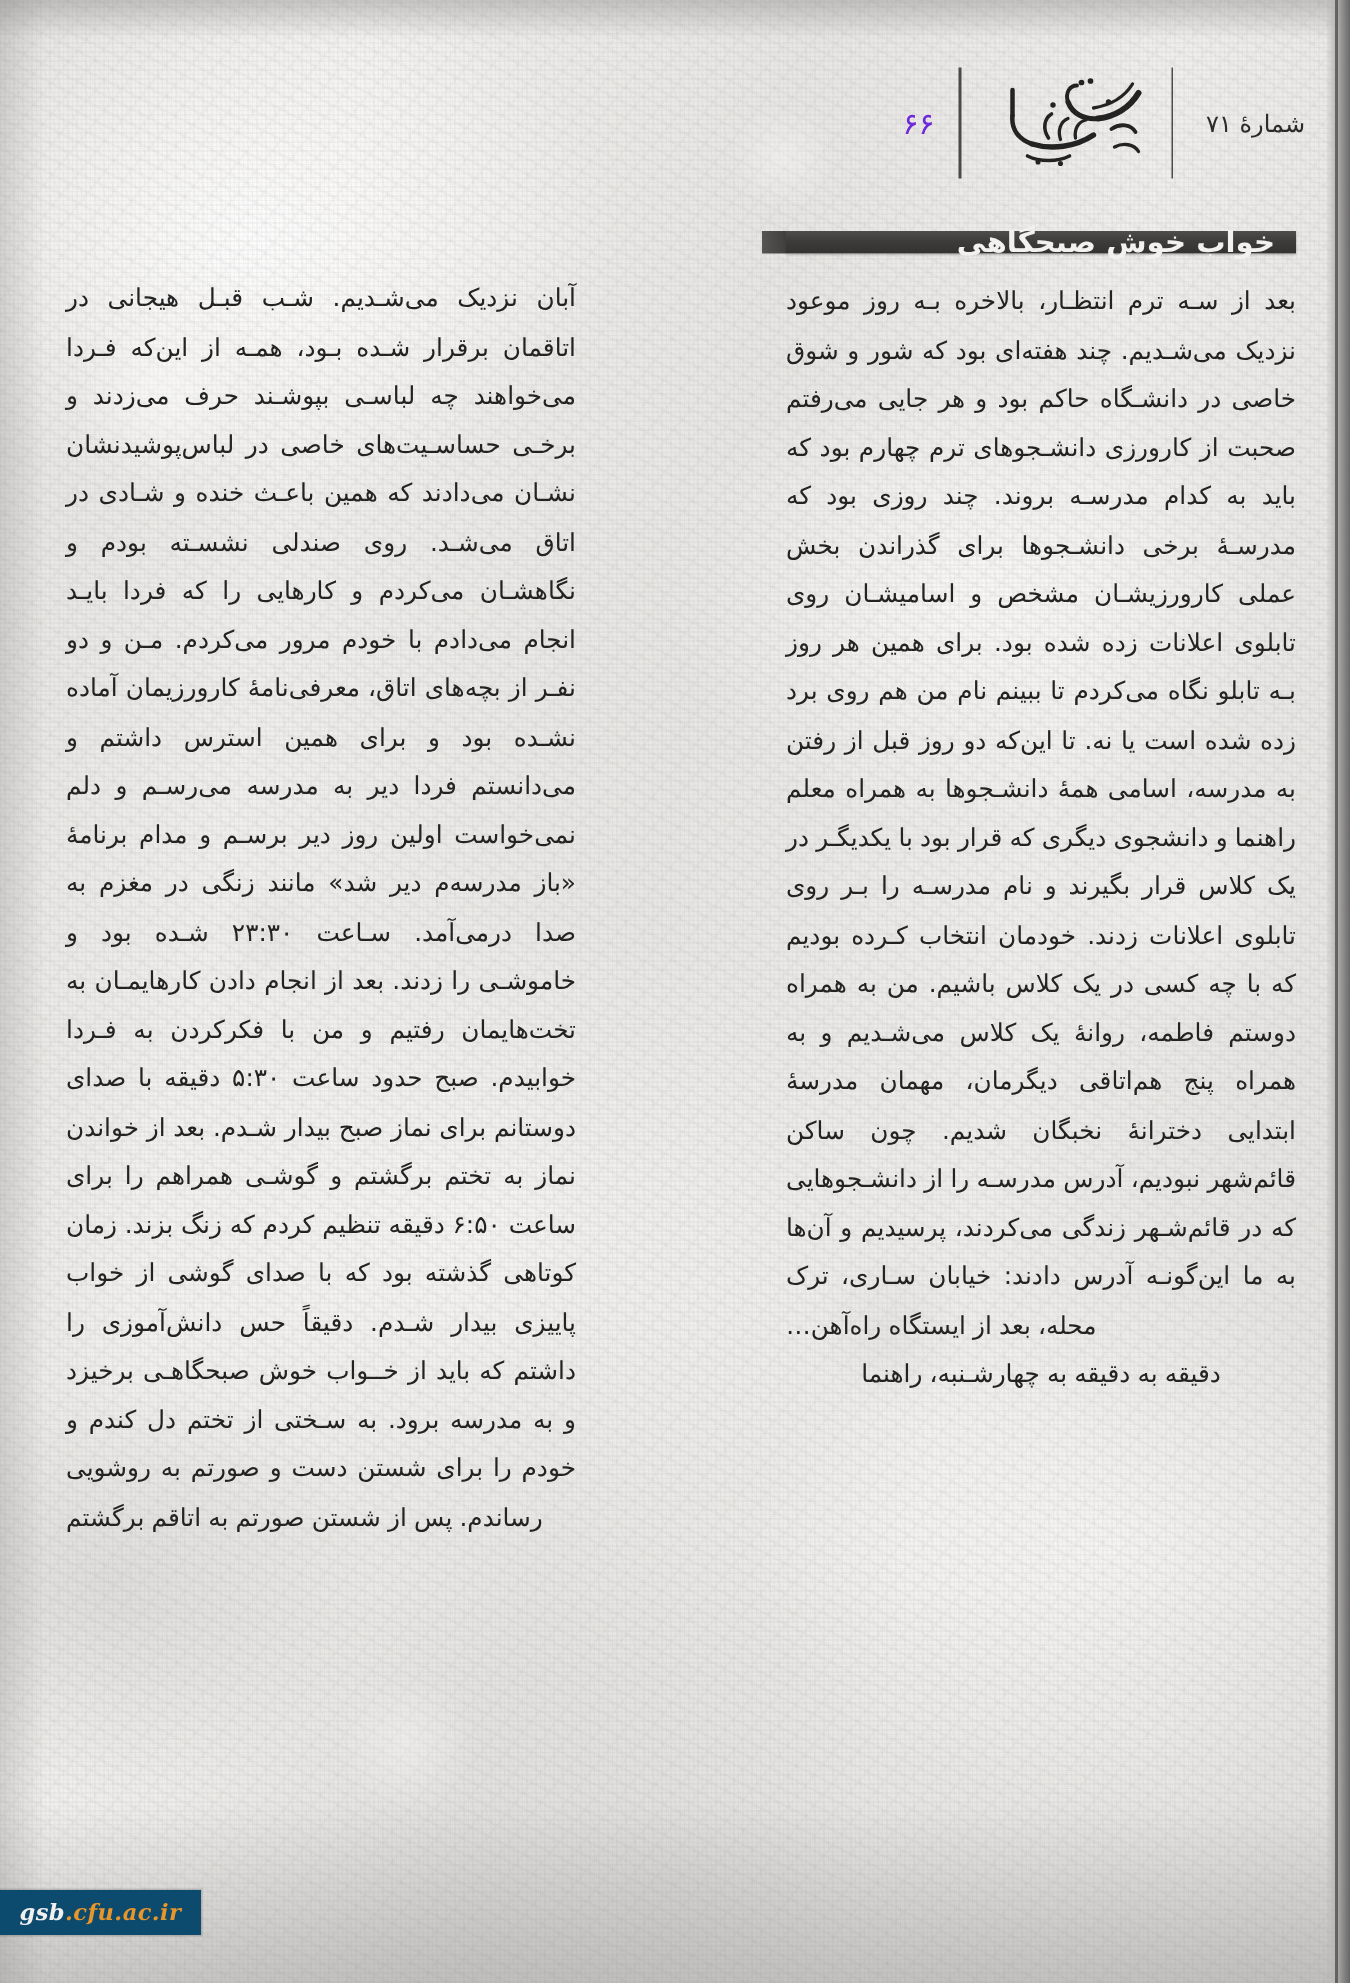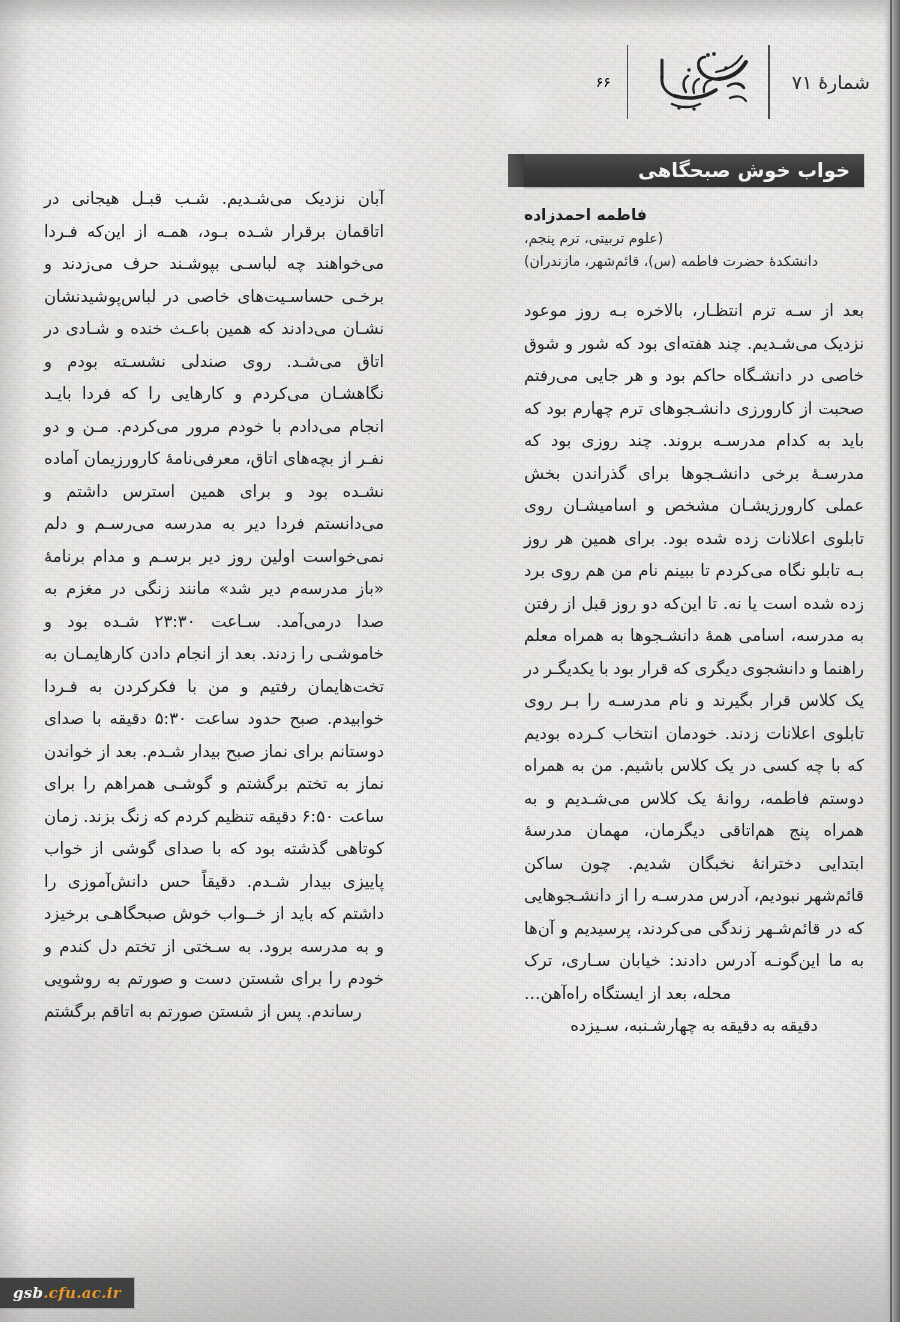--- a/index.html
+++ b/index.html
@@ -101,21 +101,21 @@
     position: absolute;
     top: 42px;
     right: 30px;
     display: flex;
     flex-direction: row;
     align-items: center;
     height: 80px;
     z-index: 5;
   }
   .runhead-issue {
-    font-size: 19px;
+    font-size: 16px;
     color: #2b2b2b;
     letter-spacing: 0px;
     padding-left: 10px;
     white-space: nowrap;
     font-family: "DejaVu Sans", "Liberation Sans", sans-serif;
   }
   .runhead-rule {
     width: 1.5px;
     height: 74px;
     background: #4a4a4a;
@@ -124,22 +124,22 @@
   .runhead-logo {
     position: relative;
     width: 116px;
     height: 76px;
     display: flex;
     align-items: center;
     justify-content: center;
   }
   .runhead-logo svg { display: block; }
   .runhead-pageno {
-    font-size: 14px;
-    color: #000000;
+    font-size: 20px;
+    color: #6d28d9;
     padding-right: 4px;
     padding-left: 10px;
   }
 
   
   .columns {
     position: absolute;
     top: 136px;
     right: 36px;
     left: 36px;
@@ -164,21 +164,21 @@
     margin: 0;
   }
   .para.tail-center { text-align-last: center; }
   .para.tail-left   { text-align-last: left; }
 
   
   .title-bar {
     position: relative;
     margin-top: 18px;
     margin-bottom: 16px;
-    height: 33px;
+    height: 15px;
     background: linear-gradient(to bottom, #4f4d4c 0%, #3e3c3b 45%, #343231 100%);
     display: flex;
     align-items: center;
     justify-content: flex-start;
     padding-right: 14px;
     box-shadow: 0 1px 2px rgba(0,0,0,0.28);
   }
   .title-bar-text {
     color: #f3f1ef;
     font-size: 19.5px;
@@ -213,22 +213,22 @@
   .byline-affil {
     font-size: 14px;
     color: #2a2a2a;
     line-height: 23px;
   }
 
   
   .watermark {
     position: absolute;
     left: 0;
-    bottom: 14px;
-    background: #404040;
+    bottom: 32px;
+    background: #0c4a6e;
     padding: 5px 13px 6px 13px;
     z-index: 9;
     box-shadow: 0 0 0 1px rgba(0,0,0,0.15);
   }
   .watermark-text {
     font-family: "DejaVu Serif", "Liberation Serif", serif;
     font-style: italic;
     font-weight: bold;
     font-size: 15px;
     letter-spacing: 0.3px;
@@ -296,29 +296,24 @@
 
   <div class="columns">
 
     <div class="col col-right">
 
 
       <div class="title-bar">
         <span class="title-bar-text">خواب خوش صبحگاهی</span>
       </div>
 
-      <div class="byline">
-        <div class="byline-name">فاطمه احمدزاده</div>
-        <div class="byline-affil">(علوم تربیتی، ترم پنجم،</div>
-        <div class="byline-affil">دانشکدهٔ حضرت فاطمه (س)، قائم‌شهر، مازندران)</div>
-      </div>
 
       <p class="para tail-left">بعد از سـه ترم انتظـار، بالاخره بـه روز موعود نزدیک می‌شـدیم. چند هفته‌ای بود که شور و شوق خاصی در دانشـگاه حاکم بود و هر جایی می‌رفتم صحبت از کارورزی دانشـجوهای ترم چهارم بود که باید به کدام مدرسـه بروند. چند روزی بود که مدرسـهٔ برخی دانشـجوها برای گذراندن بخش عملی کارورزیشـان مشخص و اسامیشـان روی تابلوی اعلانات زده شده بود. برای همین هر روز بـه تابلو نگاه می‌کردم تا ببینم نام من هم روی برد زده شده است یا نه. تا این‌که دو روز قبل از رفتن به مدرسه، اسامی همهٔ دانشـجوها به همراه معلم راهنما و دانشجوی دیگری که قرار بود با یکدیگـر در یک کلاس قرار بگیرند و نام مدرسـه را بـر روی تابلوی اعلانات زدند. خودمان انتخاب کـرده بودیم که با چه کسی در یک کلاس باشیم. من به همراه دوستم فاطمه، روانهٔ یک کلاس می‌شـدیم و به همراه پنج هم‌اتاقی دیگرمان، مهمان مدرسهٔ ابتدایی دخترانهٔ نخبگان شدیم. چون ساکن قائم‌شهر نبودیم، آدرس مدرسـه را از دانشـجوهایی که در قائم‌شـهر زندگی می‌کردند، پرسیدیم و آن‌ها به ما این‌گونـه آدرس دادند: خیابان سـاری، ترک محله، بعد از ایستگاه راه‌آهن…</p>
 
-      <p class="para tail-center">دقیقه به دقیقه به چهارشـنبه، سـیزده</p>
+      <p class="para tail-center">دقیقه به دقیقه به چهارشـنبه، راهنما</p>
     </div>
 
     <div class="col col-left">
 
 
       <div style="height:47px"></div>
 
       <p class="para tail-left">آبان نزدیک می‌شـدیم. شـب قبـل هیجانی در اتاقمان برقرار شـده بـود، همـه از این‌که فـردا می‌خواهند چه لباسـی بپوشـند حرف می‌زدند و برخـی حساسـیت‌های خاصی در لباس‌پوشیدنشان نشـان می‌دادند که همین باعـث خنده و شـادی در اتاق می‌شـد. روی صندلی نشسـته بودم و نگاهشـان می‌کردم و کارهایی را که فردا بایـد انجام می‌دادم با خودم مرور می‌کردم. مـن و دو نفـر از بچه‌های اتاق، معرفی‌نامهٔ کارورزیمان آماده نشـده بود و برای همین استرس داشتم و می‌دانستم فردا دیر به مدرسه می‌رسـم و دلم نمی‌خواست اولین روز دیر برسـم و مدام برنامهٔ «باز مدرسه‌م دیر شد» مانند زنگی در مغزم به صدا درمی‌آمد. سـاعت ۲۳:۳۰ شـده بود و خاموشـی را زدند. بعد از انجام دادن کارهایمـان به تخت‌هایمان رفتیم و من با فکرکردن به فـردا خوابیدم. صبح حدود ساعت ۵:۳۰ دقیقه با صدای دوستانم برای نماز صبح بیدار شـدم. بعد از خواندن نماز به تختم برگشتم و گوشـی همراهم را برای ساعت ۶:۵۰ دقیقه تنظیم کردم که زنگ بزند. زمان کوتاهی گذشته بود که با صدای گوشی از خواب پاییزی بیدار شـدم. دقیقاً حس دانش‌آموزی را داشتم که باید از خــواب خوش صبحگاهـی برخیزد و به مدرسه برود. به سـختی از تختم دل کندم و خودم را برای شستن دست و صورتم به روشویی رساندم. پس از شستن صورتم به اتاقم برگشتم</p>
     </div>
   </div>

